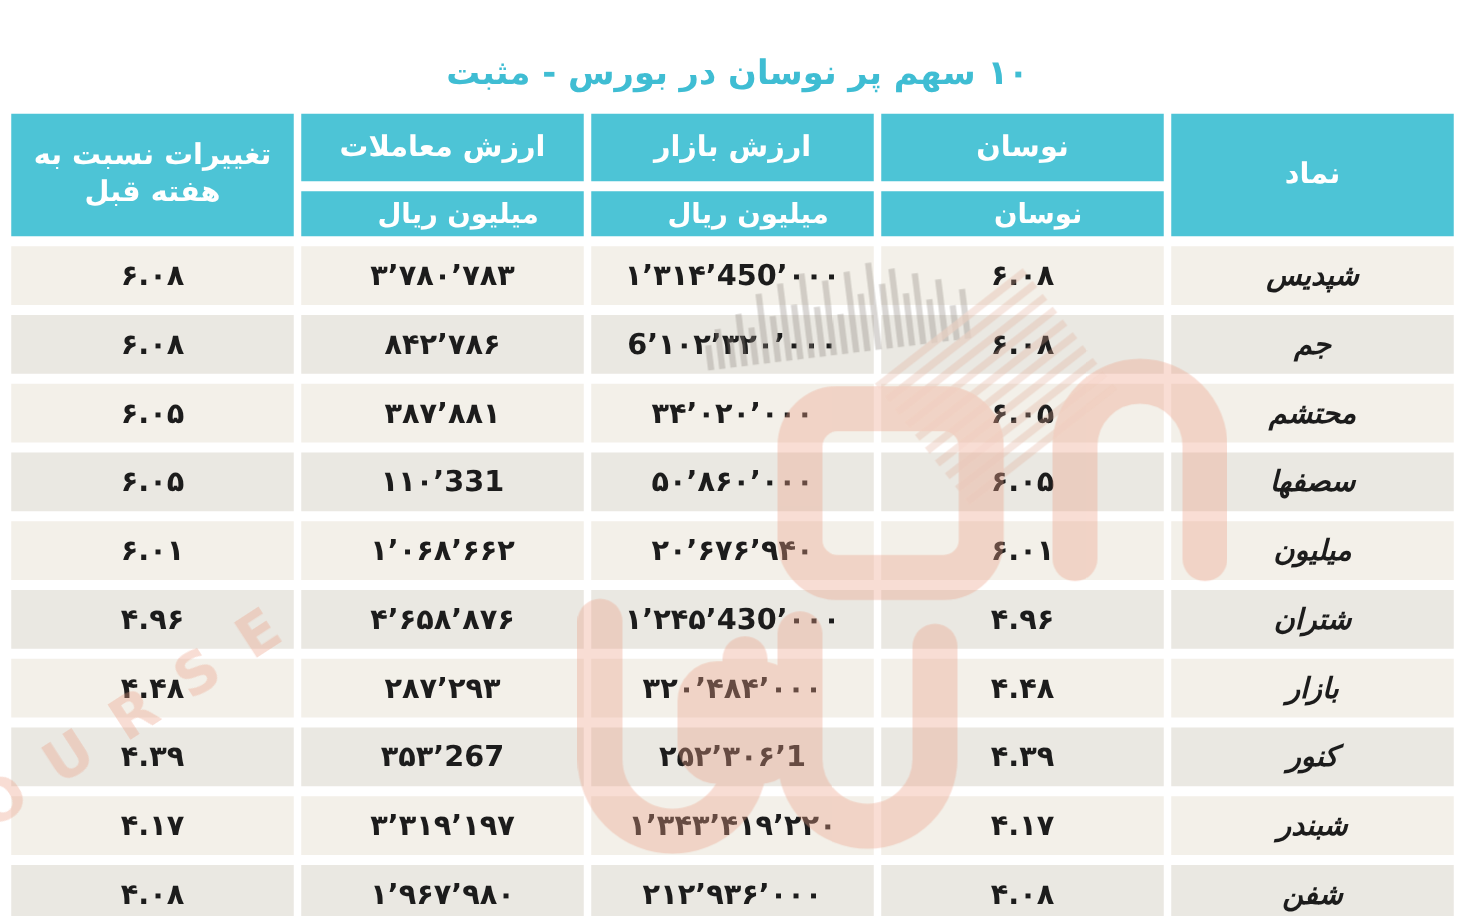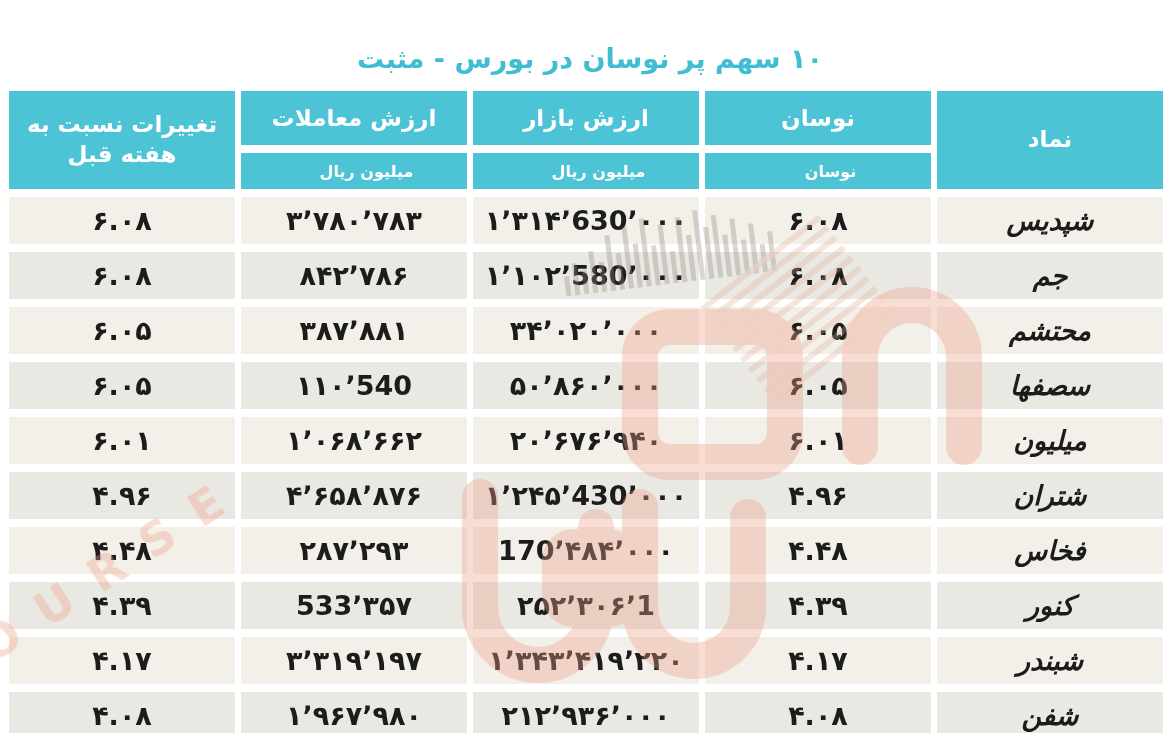--- a/index.html
+++ b/index.html
@@ -30,28 +30,28 @@
   }
   table.stocks th{
     background:#4dc4d6;
     color:#ffffff;
     font-weight:bold;
     text-align:center;
     vertical-align:middle;
     padding:2px 8px;
   }
   tr.h1 th{height:50px;font-size:23px;}
-  tr.h2 th{height:32px;font-size:16px;padding-left:33px;}
+  tr.h2 th{height:32px;font-size:22px;padding-left:33px;}
   th.span2{font-size:23px;line-height:1.3;}
   table.stocks td{
     height:43px;
     text-align:center;
     vertical-align:middle;
     color:#1c1c1c;
-    font-size:27px;
+    font-size:23px;
     font-weight:600;
     padding:2px 6px;
   }
   tbody tr:nth-child(odd) td{background:#f3f0e9;}
   tbody tr:nth-child(even) td{background:#eae8e2;}
   td.sym{font-size:23px;font-weight:bold;color:#111;font-style:italic;}
   .watermark{
     position:absolute;
     inset:0;
     pointer-events:none;
@@ -77,71 +77,71 @@
       <tr class="h2">
         <th>نوسان</th>
         <th>میلیون ریال</th>
         <th>میلیون ریال</th>
       </tr>
     </thead>
     <tbody>
       <tr>
         <td class="sym">شپدیس</td>
         <td>۶.۰۸</td>
-        <td>۱٬۳۱۴٬630٬۰۰۰</td>
+        <td>۱٬۳۱۴٬450٬۰۰۰</td>
         <td>۳٬۷۸۰٬۷۸۳</td>
         <td>۶.۰۸</td>
       </tr>
       <tr>
         <td class="sym">جم</td>
         <td>۶.۰۸</td>
-        <td>۱٬۱۰۲٬580٬۰۰۰</td>
+        <td>6٬۱۰۲٬۳۲۰٬۰۰۰</td>
         <td>۸۴۲٬۷۸۶</td>
         <td>۶.۰۸</td>
       </tr>
       <tr>
         <td class="sym">محتشم</td>
         <td>۶.۰۵</td>
         <td>۳۴٬۰۲۰٬۰۰۰</td>
         <td>۳۸۷٬۸۸۱</td>
         <td>۶.۰۵</td>
       </tr>
       <tr>
         <td class="sym">سصفها</td>
         <td>۶.۰۵</td>
         <td>۵۰٬۸۶۰٬۰۰۰</td>
-        <td>۱۱۰٬540</td>
+        <td>۱۱۰٬331</td>
         <td>۶.۰۵</td>
       </tr>
       <tr>
         <td class="sym">میلیون</td>
         <td>۶.۰۱</td>
         <td>۲۰٬۶۷۶٬۹۴۰</td>
         <td>۱٬۰۶۸٬۶۶۲</td>
         <td>۶.۰۱</td>
       </tr>
       <tr>
         <td class="sym">شتران</td>
         <td>۴.۹۶</td>
         <td>۱٬۲۴۵٬430٬۰۰۰</td>
         <td>۴٬۶۵۸٬۸۷۶</td>
         <td>۴.۹۶</td>
       </tr>
       <tr>
-        <td class="sym">فخاس</td>
+        <td class="sym">بازار</td>
         <td>۴.۴۸</td>
-        <td>170٬۴۸۴٬۰۰۰</td>
+        <td>۳۲۰٬۴۸۴٬۰۰۰</td>
         <td>۲۸۷٬۲۹۳</td>
         <td>۴.۴۸</td>
       </tr>
       <tr>
         <td class="sym">کنور</td>
         <td>۴.۳۹</td>
         <td>۲۵۲٬۳۰۶٬1</td>
-        <td>533٬۳۵۷</td>
+        <td>۳۵۳٬267</td>
         <td>۴.۳۹</td>
       </tr>
       <tr>
         <td class="sym">شبندر</td>
         <td>۴.۱۷</td>
         <td>۱٬۳۴۳٬۴۱۹٬۲۲۰</td>
         <td>۳٬۳۱۹٬۱۹۷</td>
         <td>۴.۱۷</td>
       </tr>
       <tr>

